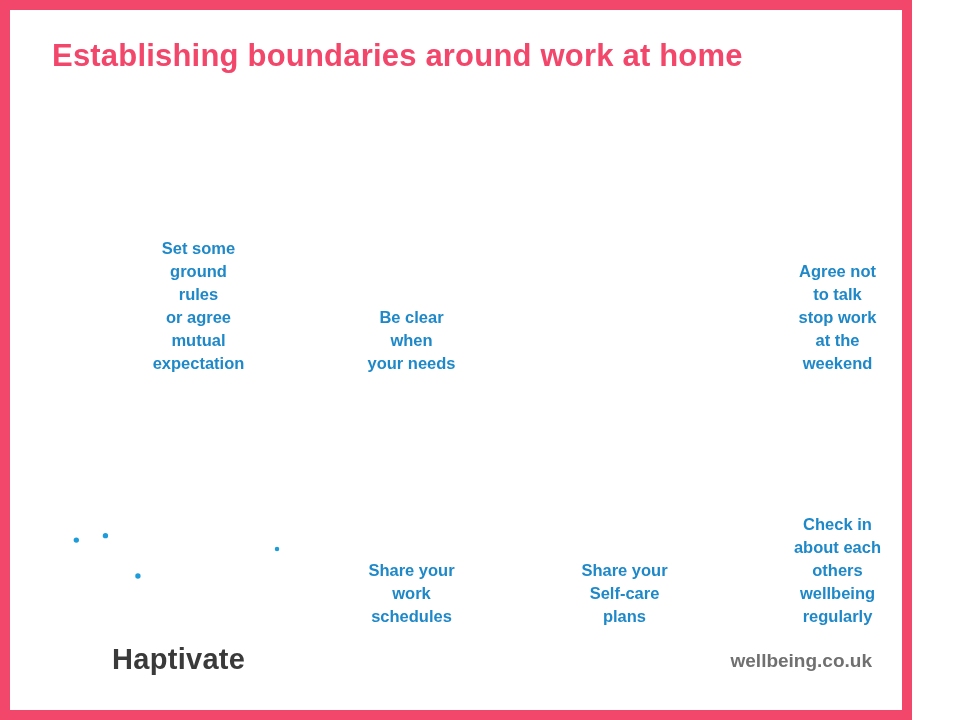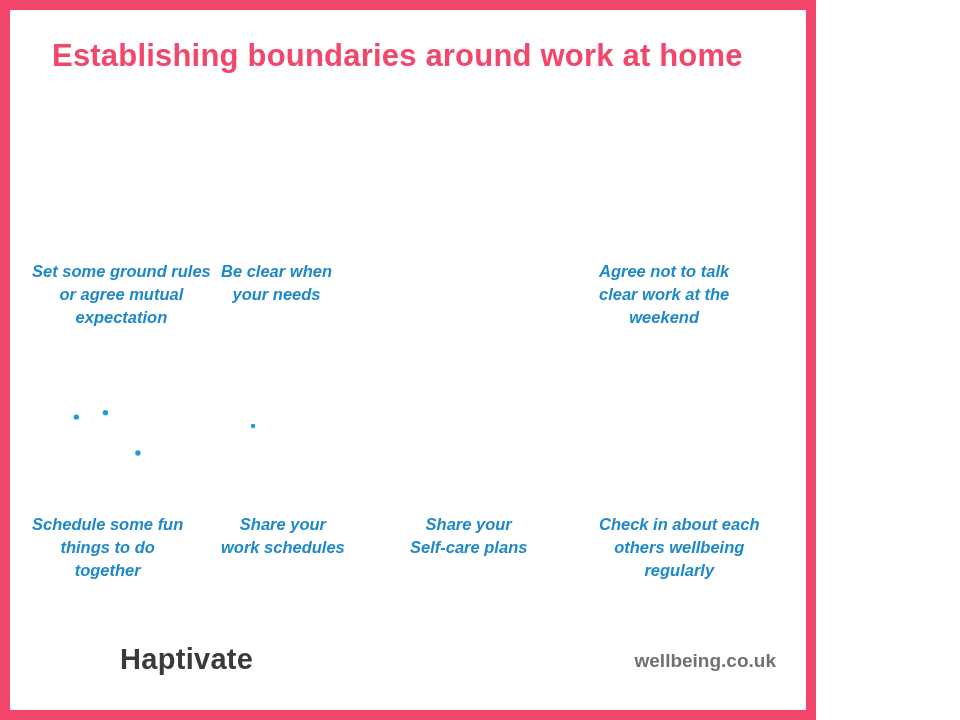--- a/index.html
+++ b/index.html
@@ -5,46 +5,46 @@
   :root{
     --accent-pink:#F2476B;
     --icon-blue:#1E9CD9;
     --text-blue:#1E88C8;
     --brand-dark:#3A3A3A;
     --url-gray:#707070;
   }
   *{margin:0;padding:0;box-sizing:border-box;}
   html,body{width:960px;height:720px;background:#fff;font-family:"Liberation Sans",sans-serif;}
   .slide{
-    position:relative;width:816px;height:720px;background:#fff;
+    position:relative;width:912px;height:720px;background:#fff;
     border:10px solid var(--accent-pink);overflow:hidden;
   }
   .title{
     position:absolute;left:42px;top:28px;width:860px;
     font-size:31px;font-weight:bold;color:var(--accent-pink);
     letter-spacing:0.2px;
   }
   .grid{
     position:absolute;left:22px;right:18px;top:120px;
     display:grid;grid-template-columns:repeat(4,1fr);
     grid-auto-rows:245px;row-gap:8px;
   }
-  .cell{display:flex;flex-direction:column;align-items:flex-start;font-style:italic;}
+  .cell{display:flex;flex-direction:row;align-items:flex-end;}
   .icon-box{
     width:120px;height:122px;display:flex;align-items:center;justify-content:center;
     color:var(--icon-blue);flex:0 0 auto;
   }
   .icon-box svg{width:112px;height:112px;display:block;}
   .caption{
     margin-top:8px;max-width:222px;text-align:center;
     font-size:16.5px;font-weight:bold;color:var(--text-blue);
     line-height:23px;white-space:pre-line;
   }
   .footer-brand{
-    position:absolute;left:28px;bottom:14px;display:flex;align-items:center;gap:20px;
+    position:absolute;left:28px;bottom:14px;display:flex;align-items:center;gap:12px;
   }
   .brain{color:var(--accent-pink);}
   .brand-name{font-size:29px;font-weight:bold;color:var(--brand-dark);letter-spacing:0.3px;}
   .site-url{
     position:absolute;right:30px;bottom:38px;
     font-size:19px;font-weight:bold;color:var(--url-gray);
   }
 </style>
 </head>
 <body>
@@ -103,21 +103,21 @@
 
     <div class="cell">
       <div class="icon-box">
         <svg viewBox="0 0 100 100" fill="none" stroke-linecap="round" stroke-linejoin="round">
           <circle cx="50" cy="50" r="36" stroke-width="6.5"></circle>
           <circle cx="50" cy="50" r="24" stroke-width="6"></circle>
           <path d="M32,68 L68,32" stroke-width="6"></path>
         </svg>
       </div>
       <div class="caption">Agree not to talk
-clear work at the
+stop work at the
 weekend</div>
     </div>
 
     <div class="cell">
       <div class="icon-box">
         <svg viewBox="0 0 100 100" fill="none" stroke-linecap="round" stroke-linejoin="round">
           <path d="M14,88 L40,38 L63,60 Z" stroke-width="5"></path>
           <path d="M31,55 L46,69" stroke-width="4"></path>
           <path d="M22,72 L34,83" stroke-width="4"></path>
           <path d="M46,30 Q50,15 64,11" stroke-width="5"></path>
@@ -126,23 +126,20 @@
           <path d="M26,12 V24 M20,18 H32" stroke-width="4"></path>
           <path d="M56,37 V47 M51,42 H61" stroke-width="4"></path>
           <path d="M88,68 V80 M82,74 H94" stroke-width="4"></path>
           <circle cx="48" cy="12" r="4.5" stroke-width="4"></circle>
           <circle cx="82" cy="38" r="4.5" stroke-width="4"></circle>
           <circle cx="62" cy="22" r="2.4" fill="currentColor"></circle>
           <circle cx="91" cy="58" r="2.4" fill="currentColor"></circle>
           <circle cx="36" cy="26" r="2.4" fill="currentColor"></circle>
         </svg>
       </div>
-      <div class="caption">Schedule some fun
-things to do
-together</div>
     </div>
 
     <div class="cell">
       <div class="icon-box">
         <svg viewBox="0 0 100 100" fill="none" stroke-linecap="round" stroke-linejoin="round">
           <rect x="16" y="17" width="68" height="67" rx="7" stroke-width="5.5"></rect>
           <rect x="30" y="8" width="9" height="17" rx="4.5" fill="#fff" stroke-width="4.5"></rect>
           <rect x="61" y="8" width="9" height="17" rx="4.5" fill="#fff" stroke-width="4.5"></rect>
           <circle cx="25" cy="34" r="2" fill="currentColor"></circle>
           <path d="M38,77 H46" stroke-width="4"></path>

